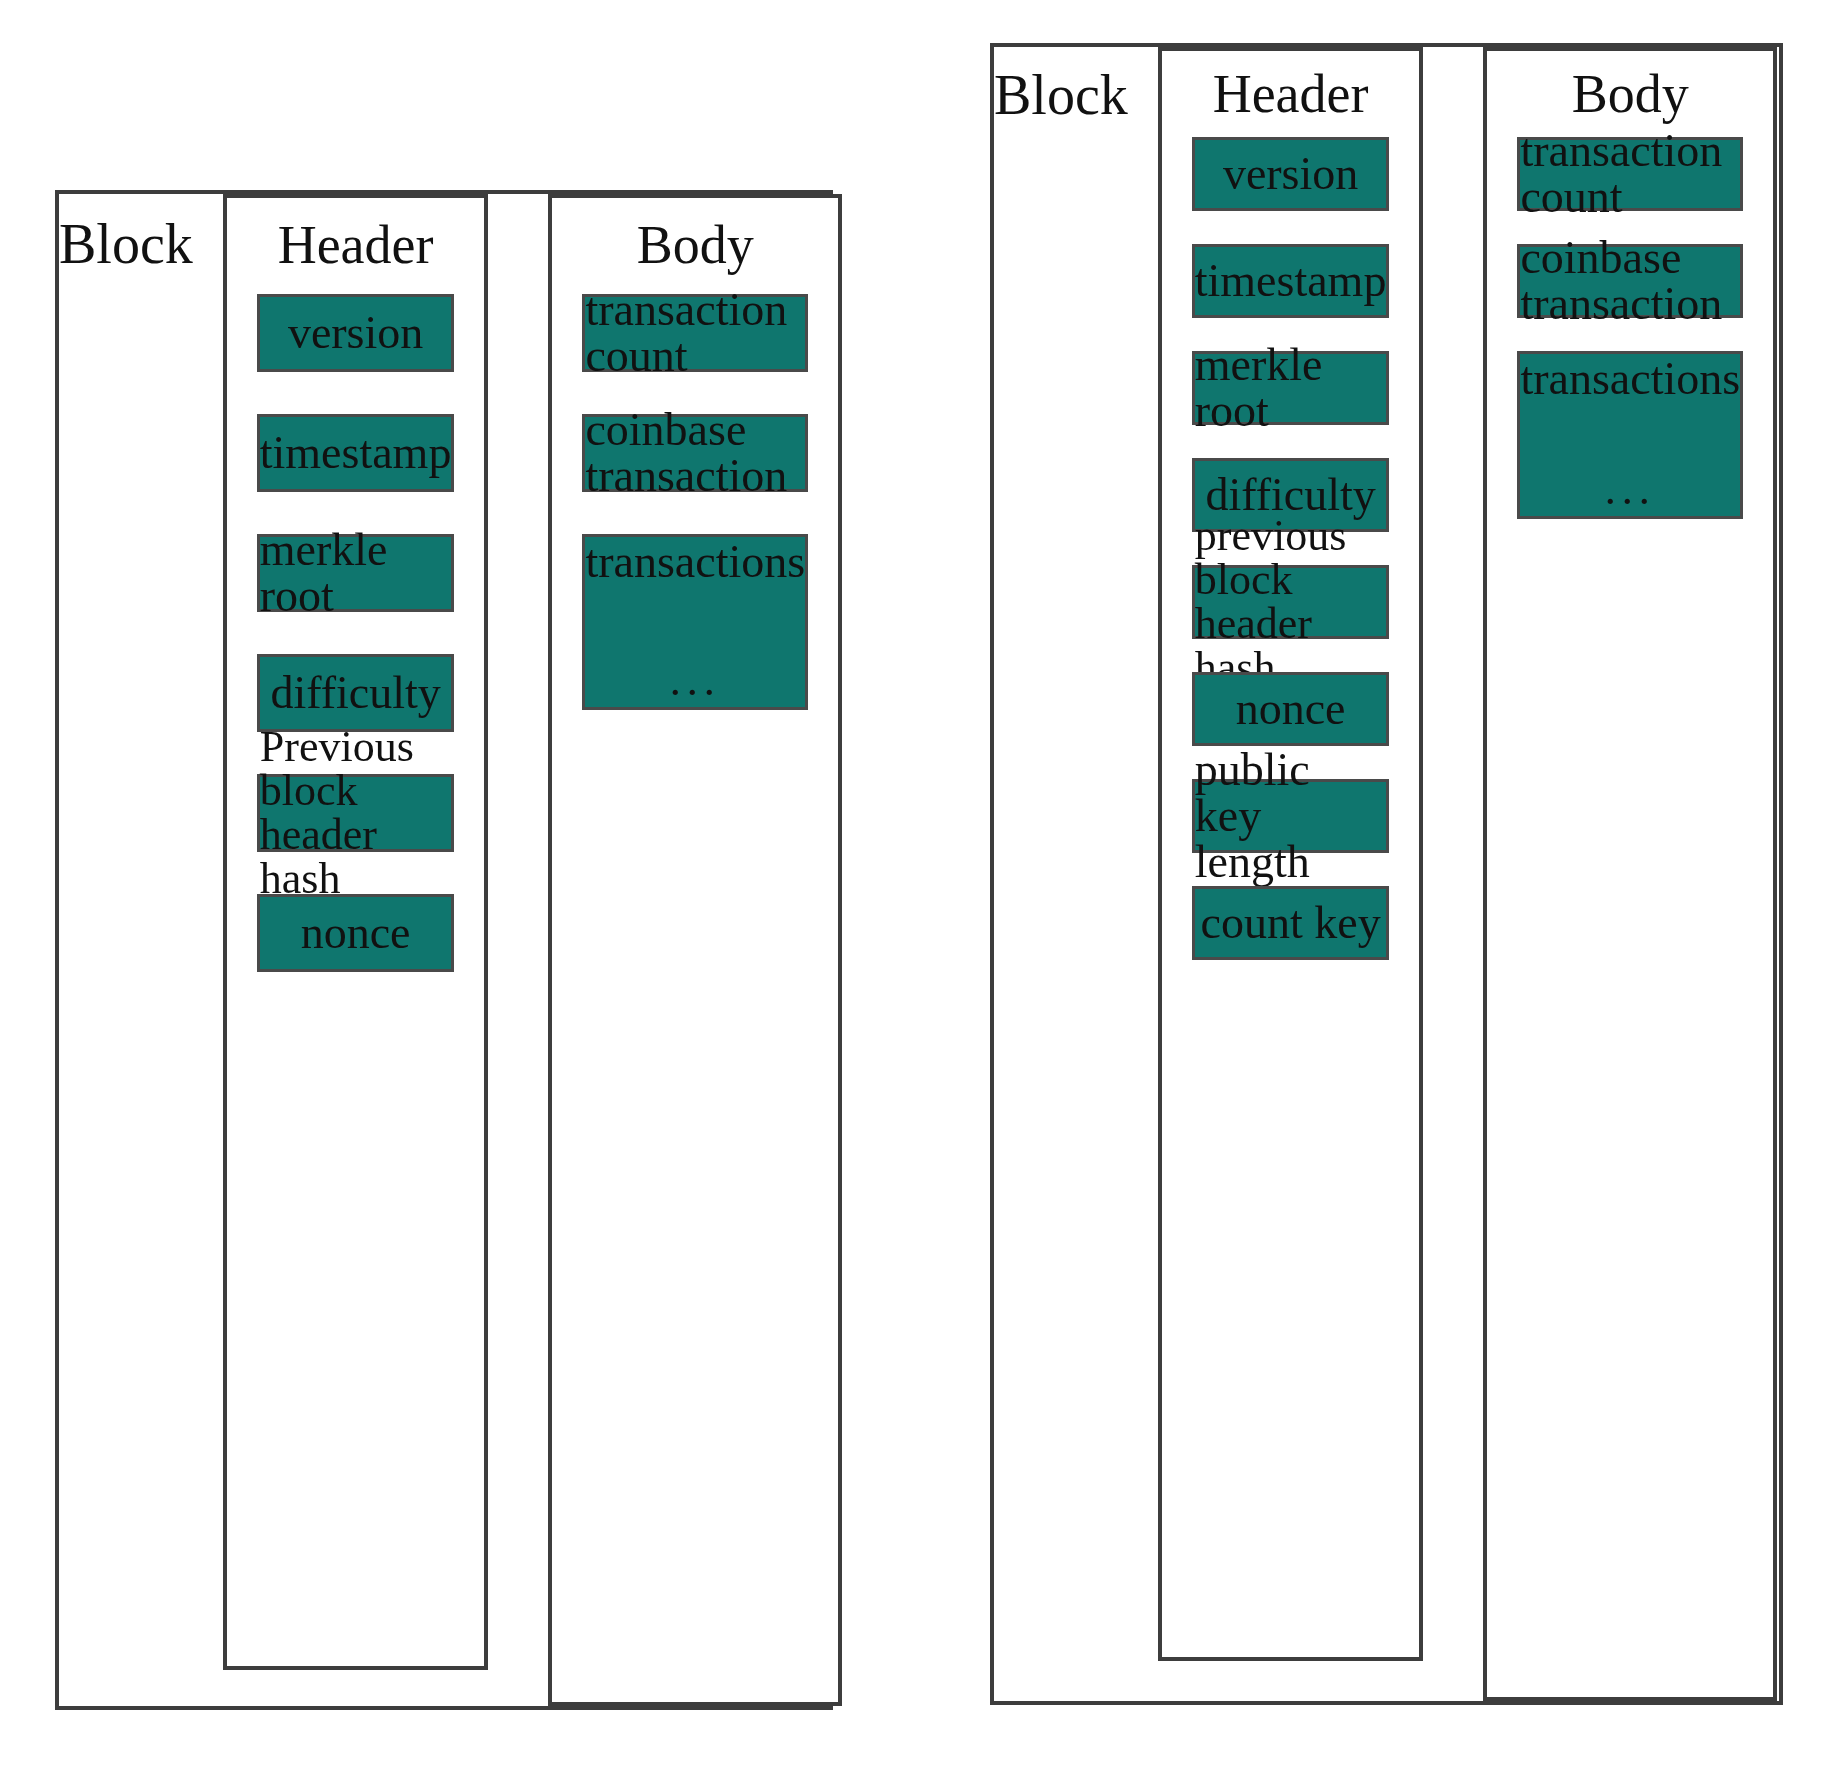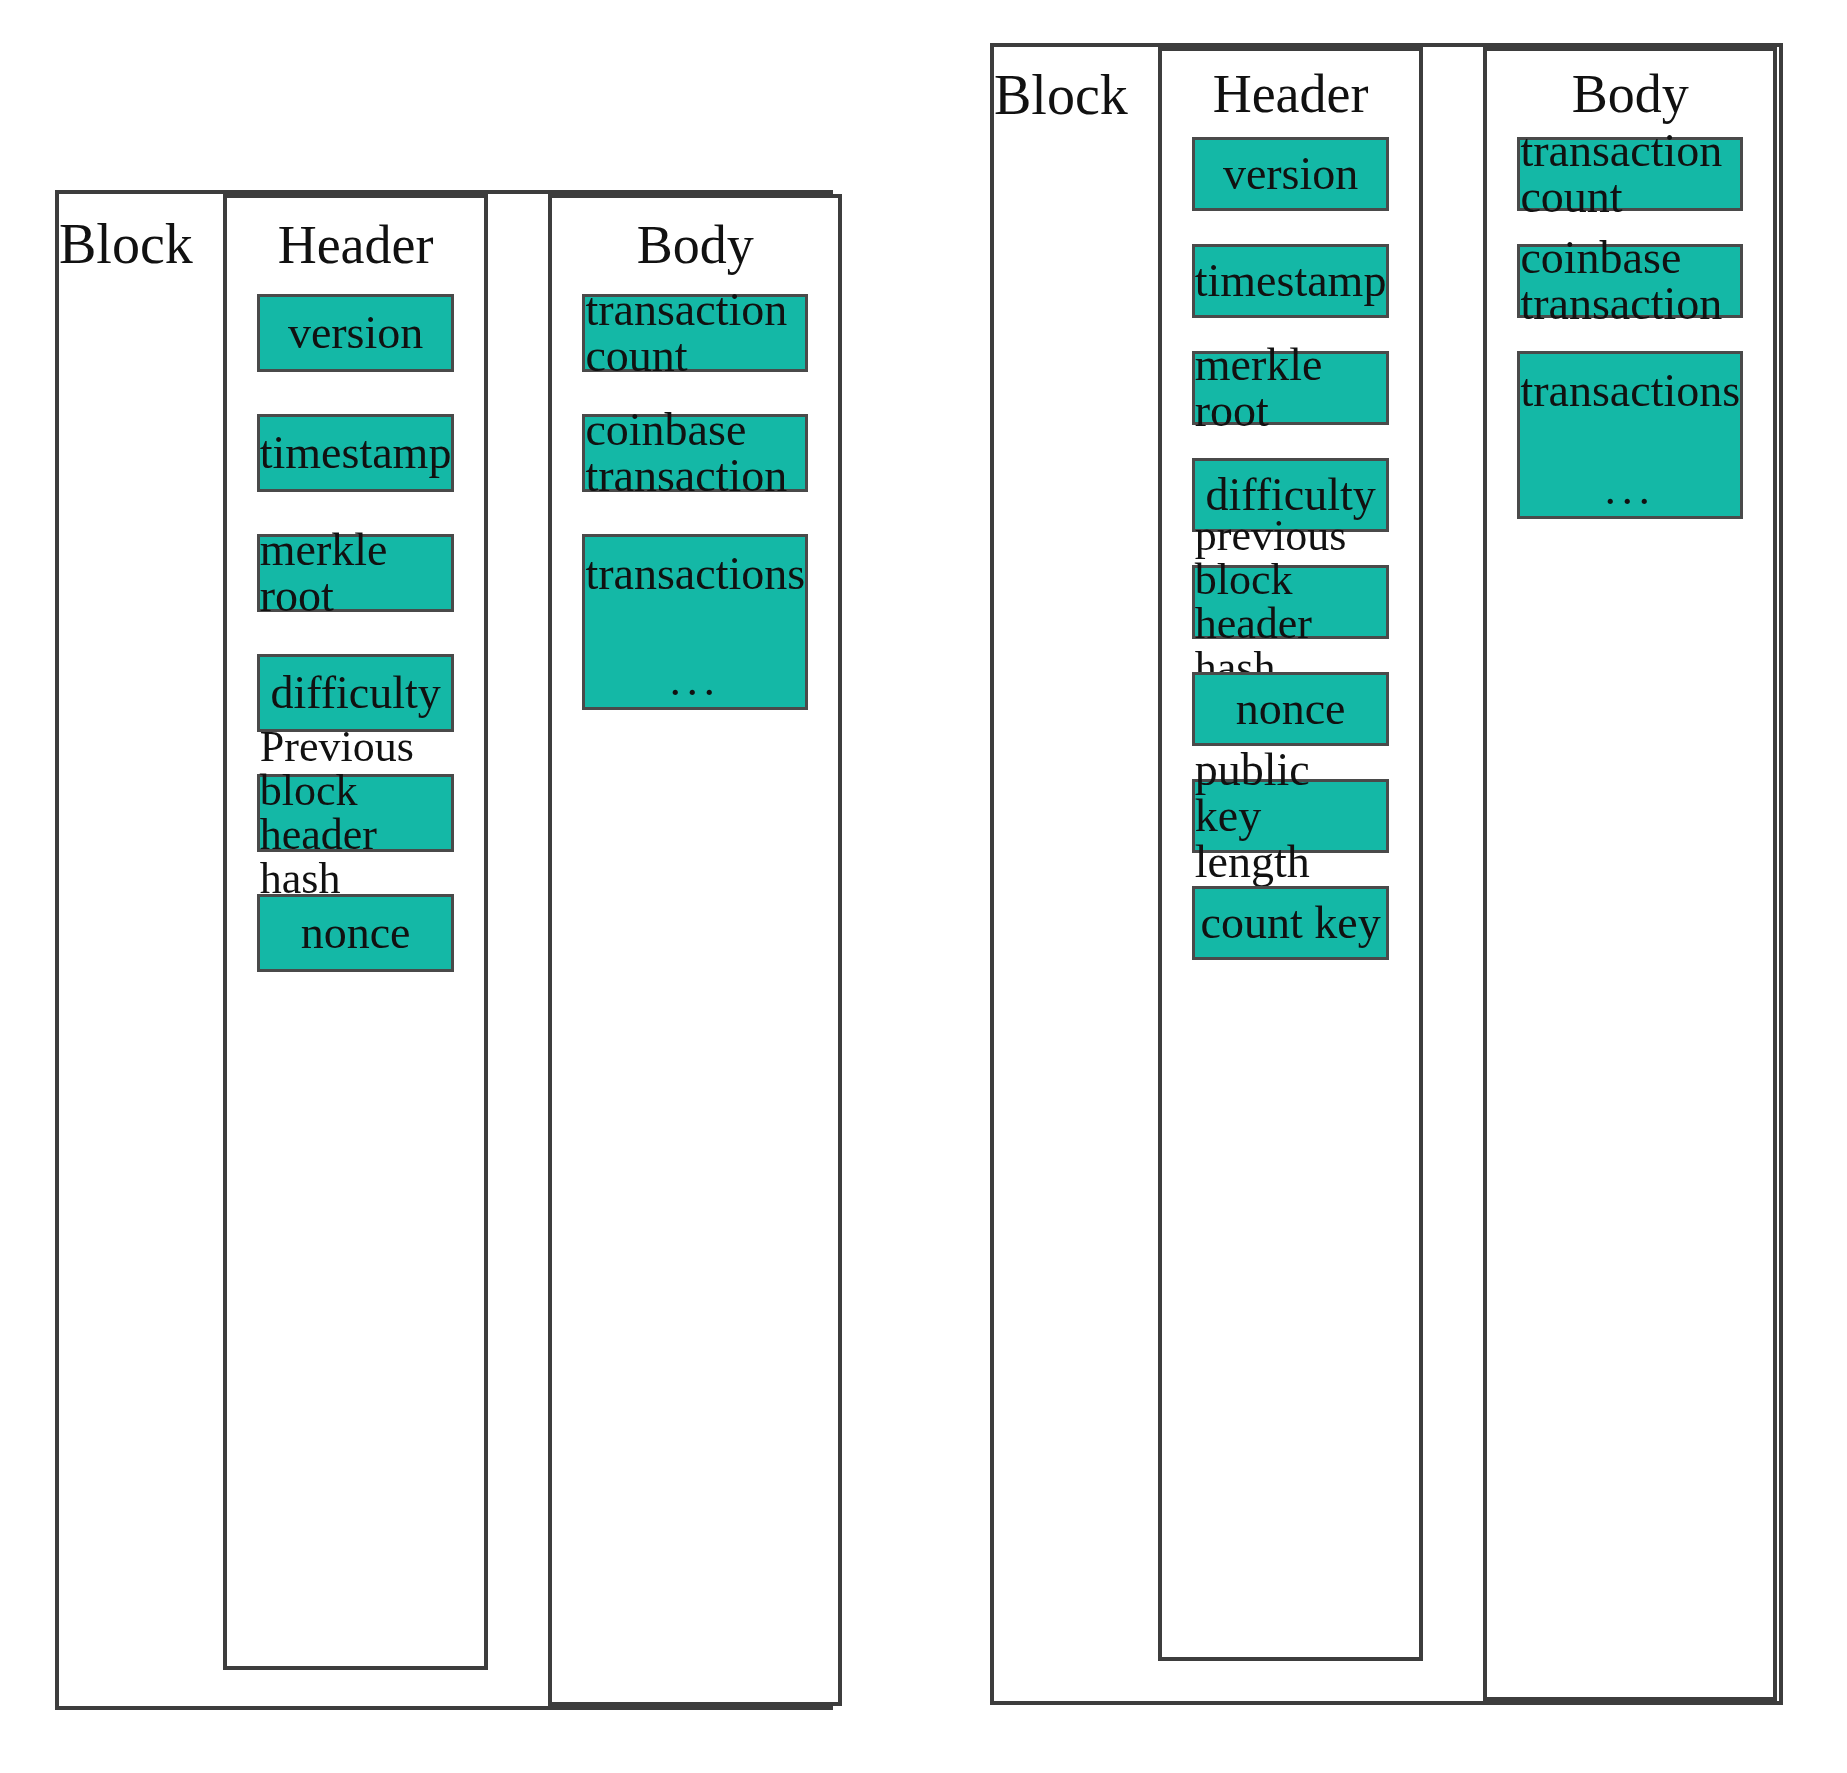--- a/index.html
+++ b/index.html
@@ -62,33 +62,33 @@
   .field {
     border: 3px solid #4a4a4a;
     box-sizing: border-box;
     margin: 0 30px 42px 30px;
     height: 78px;
     display: flex;
     align-items: center;
     justify-content: center;
     font-size: 46px;
     line-height: 1.0;
-    background: #14b8a6;
+    background: #0f766e;
     flex: 0 0 auto;
   }
   #right-block .field {
     margin: 0 30px 33px 30px;
     height: 74px;
   }
   .field.small-text { font-size: 44px; }
   .field.tall {
     height: 176px;
     flex-direction: column;
     justify-content: space-between;
-    padding: 14px 0 10px 0;
+    padding: 2px 0 10px 0;
     margin-bottom: 34px;
   }
   #right-block .field.tall {
     height: 168px;
     margin-bottom: 58px;
   }
   .field.tall .ellipsis {
     font-size: 44px;
     letter-spacing: 6px;
     line-height: 0.7;

